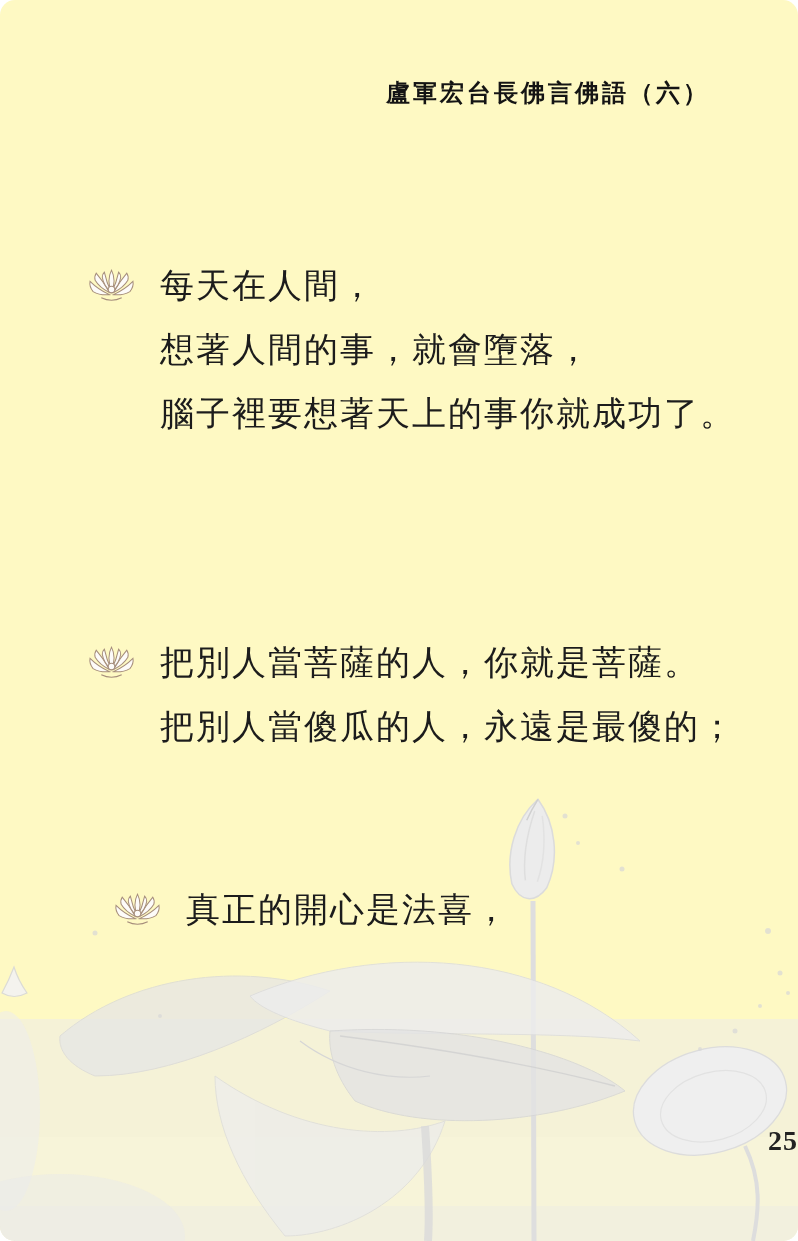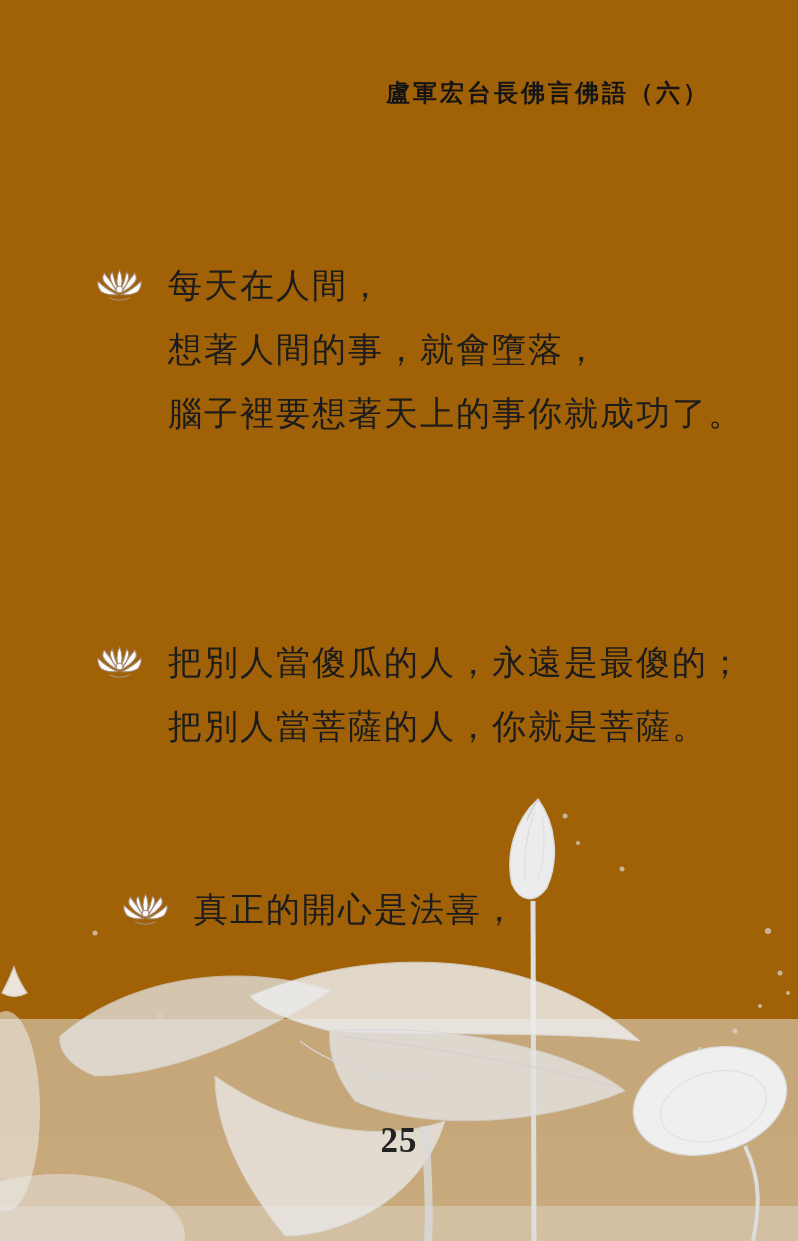--- a/index.html
+++ b/index.html
@@ -1,53 +1,54 @@
 <!DOCTYPE html>
 <html><head>
 <meta charset="utf-8">
 <style>
   html,body{margin:0;padding:0;background:#fff;}
   .page{
     position:relative;
     width:798px;height:1241px;
-    background:#a16207;
+    background:#fef9c3;
     overflow:hidden;
     font-family:"Liberation Serif","DejaVu Serif",serif;
+    border-radius:15px;
   }
   
   .bg-art{
     position:absolute;left:0;top:781px;width:798px;height:460px;
     z-index:0;pointer-events:none;
   }
   
   .running-head{
     position:absolute;top:80px;right:88px;z-index:2;
     font-size:24px;letter-spacing:3px;line-height:26px;
     color:#141414;font-weight:600;white-space:nowrap;
   }
   
   .quote{
-    position:absolute;left:8px;width:739px;z-index:2;
+    position:absolute;left:0;width:739px;z-index:2;
     padding-left:160px;box-sizing:border-box;
   }
   .q1{top:254px;}
   .q2{top:631px;}
   .q3{top:878px;margin-left:26px;}
   .quote-line{
     font-size:34px;line-height:64px;letter-spacing:2px;
     color:#1c1c1c;white-space:nowrap;font-weight:500;
   }
   .bullet{
     position:absolute;left:88px;top:13px;width:47px;height:41px;
     display:block;
   }
   
   .pagenum{
     position:absolute;top:1122px;left:0;width:798px;z-index:2;
-    text-align:center;font-size:35px;line-height:38px;
+    text-align:right;font-size:28px;line-height:38px;
     color:#222;letter-spacing:1px;font-weight:600;
   }
 </style>
 </head>
 <body>
 
 <div class="page">
 
   <svg class="bg-art" viewBox="0 0 798 460" xmlns="http://www.w3.org/2000/svg" aria-hidden="true">
 
@@ -124,22 +125,22 @@
         <path d="M44,14 Q36,22 25,27 Q34,28 41,24 Q45,19 44,14 Z"></path>
         <path d="M8,6 Q15,14 21,25 Q11,20 7,13 Q6,9 8,6 Z"></path>
         <path d="M38,6 Q31,14 25,25 Q35,20 39,13 Q40,9 38,6 Z"></path>
         <path d="M23,3 Q18,13 23,25 Q28,13 23,3 Z"></path>
         <path d="M16,5 Q18,15 23,25 Q15,18 14,10 Q14,7 16,5 Z"></path>
         <path d="M30,5 Q28,15 23,25 Q31,18 32,10 Q32,7 30,5 Z"></path>
         <circle cx="23" cy="22" r="3.2"></circle>
         <path d="M13,30 Q23,35 33,30" fill="none"></path>
       </g>
     </svg>
+    <div class="quote-line">把別人當菩薩的人，你就是菩薩。</div>
     <div class="quote-line">把別人當傻瓜的人，永遠是最傻的；</div>
-    <div class="quote-line">把別人當菩薩的人，你就是菩薩。</div>
   </section>
 
   <section class="quote q3">
     <svg class="bullet" viewBox="0 0 46 40" xmlns="http://www.w3.org/2000/svg" aria-hidden="true">
       <g fill="#fdfbf9" stroke="#a58d7b" stroke-width="1">
         <path d="M2,14 Q10,22 21,27 Q12,28 5,24 Q1,19 2,14 Z"></path>
         <path d="M44,14 Q36,22 25,27 Q34,28 41,24 Q45,19 44,14 Z"></path>
         <path d="M8,6 Q15,14 21,25 Q11,20 7,13 Q6,9 8,6 Z"></path>
         <path d="M38,6 Q31,14 25,25 Q35,20 39,13 Q40,9 38,6 Z"></path>
         <path d="M23,3 Q18,13 23,25 Q28,13 23,3 Z"></path>

